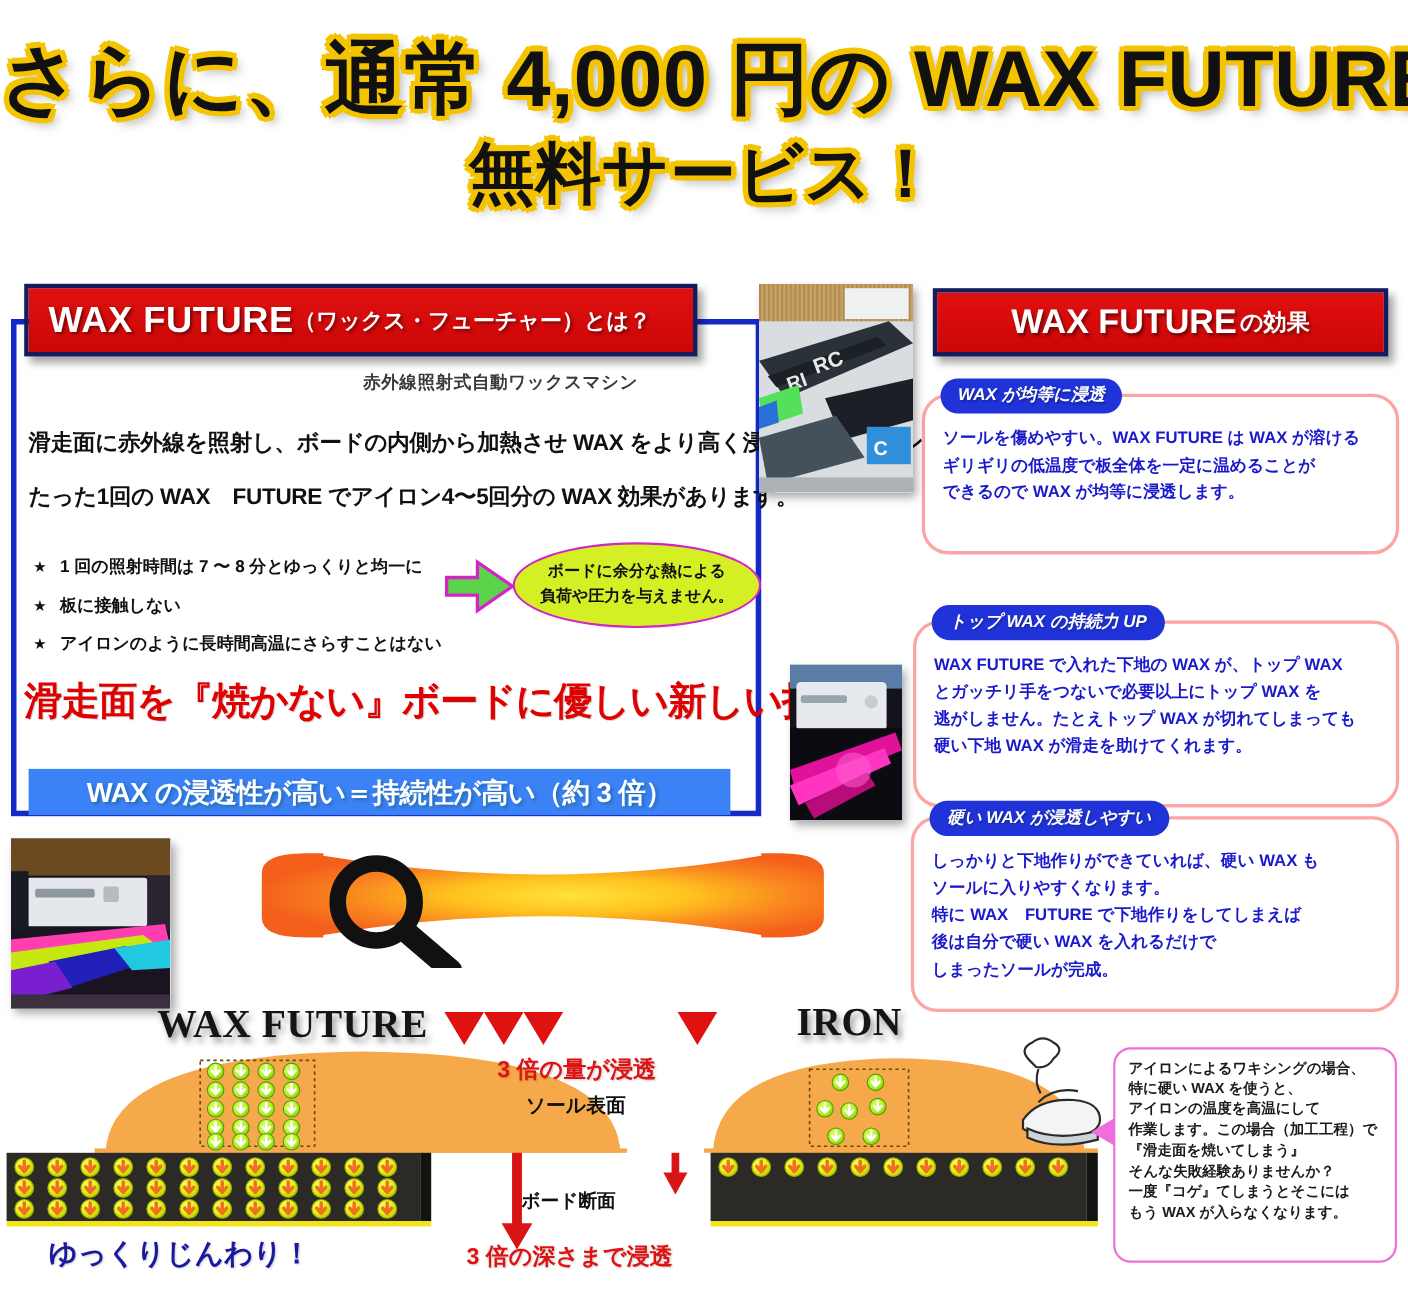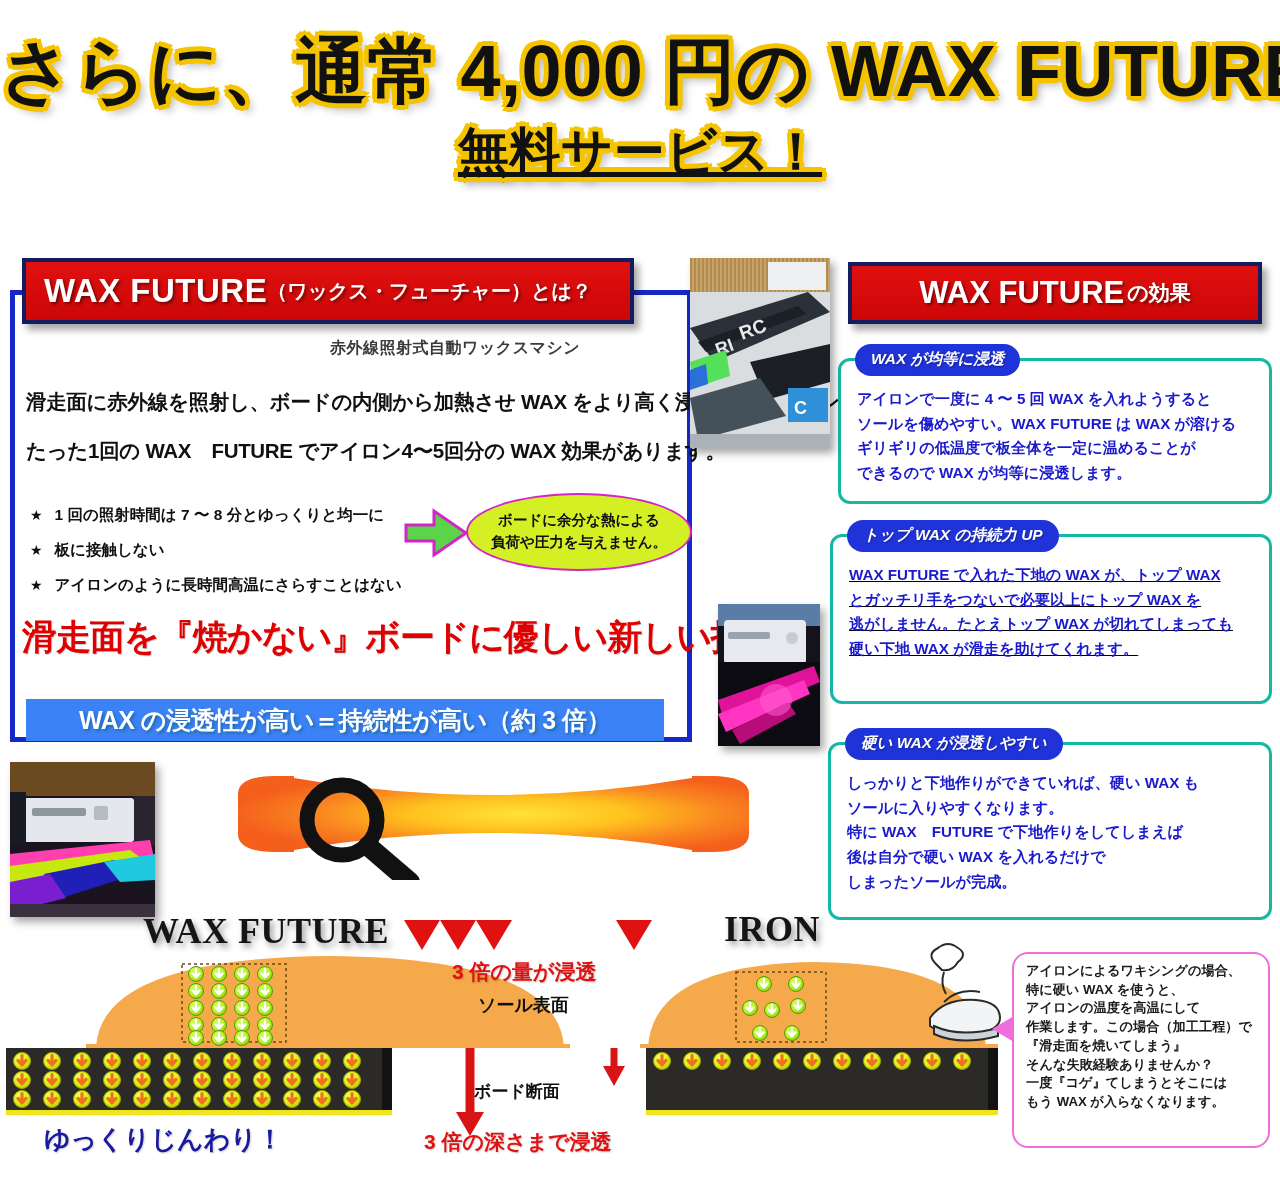--- a/index.html
+++ b/index.html
@@ -20,21 +20,21 @@
     letter-spacing: 0.5px;
     white-space: nowrap;
     text-shadow:
        3px 0 0 #f5c400, -3px 0 0 #f5c400, 0 3px 0 #f5c400, 0 -3px 0 #f5c400,
        3px 3px 0 #f5c400, -3px 3px 0 #f5c400, 3px -3px 0 #f5c400, -3px -3px 0 #f5c400,
        5px 0 0 #f5c400, -5px 0 0 #f5c400, 0 5px 0 #f5c400, 0 -5px 0 #f5c400,
        4px 4px 0 #f5c400, -4px -4px 0 #f5c400, 4px -4px 0 #f5c400, -4px 4px 0 #f5c400,
        6px 6px 10px rgba(0,0,0,.35);
   }
   #headline-l1 { top: 24px; font-size: 72px; }
-  #headline-l2 { top: 118px; font-size: 51px; text-decoration: underline; }
+  #headline-l2 { top: 118px; font-size: 60px; }
 
   
   #left-panel {
     position: absolute; left: 10px; top: 290px;
     width: 682px; height: 452px;
     border: 5px solid #1528c8;
     background: #fff;
   }
   #left-banner {
     position: absolute; left: 22px; top: 258px;
@@ -123,42 +123,42 @@
     color: #fff; font-weight: 900; font-size: 31px;
     text-shadow: 2px 2px 3px rgba(0,0,0,.45);
   }
   #right-banner .bt-sub {
     color: #fff; font-weight: 800; font-size: 21px;
     text-shadow: 2px 2px 3px rgba(0,0,0,.45); margin-left: 3px;
   }
 
   .effect-box {
     position: absolute;
-    border: 3px solid #14b8a6;
-    border-radius: 12px;
+    border: 3px solid #fca5a5;
+    border-radius: 24px;
     background: #fff;
   }
   .effect-tab {
     position: absolute; left: 14px; top: -17px;
     background: #1f33d8; color: #ffffff;
     border-radius: 16px;
     padding: 5px 16px 6px 16px;
     font-size: 15.5px; font-weight: 800; font-style: italic;
     white-space: nowrap;
     text-shadow: 1px 1px 2px rgba(0,0,0,.3);
   }
   .effect-body {
     padding: 26px 14px 8px 16px;
   }
   .effect-body div {
     font-size: 15.2px; color: #1a1acc; font-weight: 600;
     line-height: 1.62; white-space: nowrap;
   }
   #effect-1 { left: 838px; top: 358px; width: 434px; height: 146px; }
-  #effect-2 { left: 830px; top: 534px; width: 442px; height: 170px; text-decoration: underline; }
+  #effect-2 { left: 830px; top: 564px; width: 442px; height: 170px; }
   #effect-3 { left: 828px; top: 742px; width: 444px; height: 178px; }
 
   
   .photo { position: absolute; box-shadow: 4px 5px 8px rgba(0,0,0,.35); overflow: hidden; }
   #photo-machine-board { left: 690px; top: 258px; width: 140px; height: 190px; }
   #photo-pink-machine { left: 718px; top: 604px; width: 102px; height: 142px; }
   #photo-color-board  { left: 10px;  top: 762px; width: 145px; height: 155px; }
 
   
   #snowboard {
@@ -284,21 +284,20 @@
   </div>
 
   <div id="right-banner">
     <span class="bt-main">WAX FUTURE</span>
     <span class="bt-sub">の効果</span>
   </div>
 
   <div class="effect-box" id="effect-1">
     <div class="effect-tab">WAX が均等に浸透</div>
     <div class="effect-body">
-      <div>アイロンで一度に 4 〜 5 回 WAX を入れようすると</div>
       <div>ソールを傷めやすい。WAX FUTURE は WAX が溶ける</div>
       <div>ギリギリの低温度で板全体を一定に温めることが</div>
       <div>できるので WAX が均等に浸透します。</div>
     </div>
   </div>
 
   <div class="effect-box" id="effect-2">
     <div class="effect-tab">トップ WAX の持続力 UP</div>
     <div class="effect-body">
       <div>WAX FUTURE で入れた下地の WAX が、トップ WAX</div>

